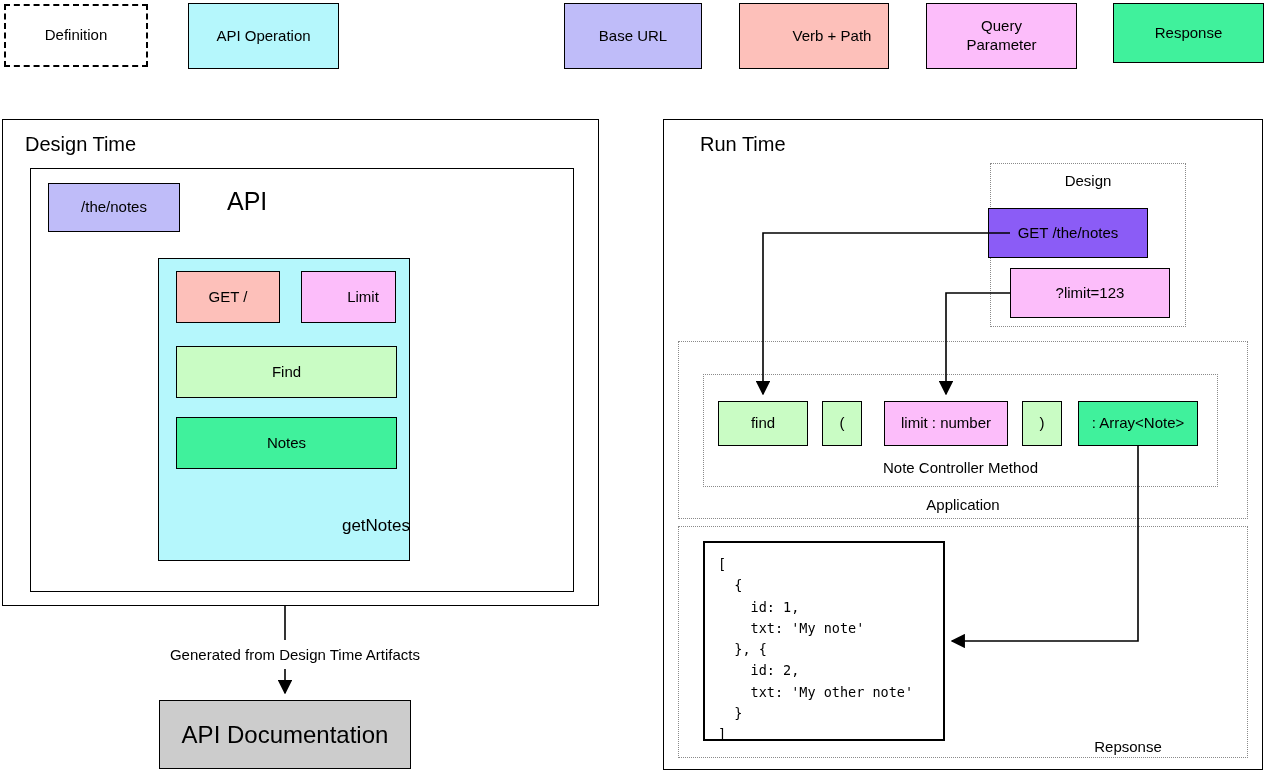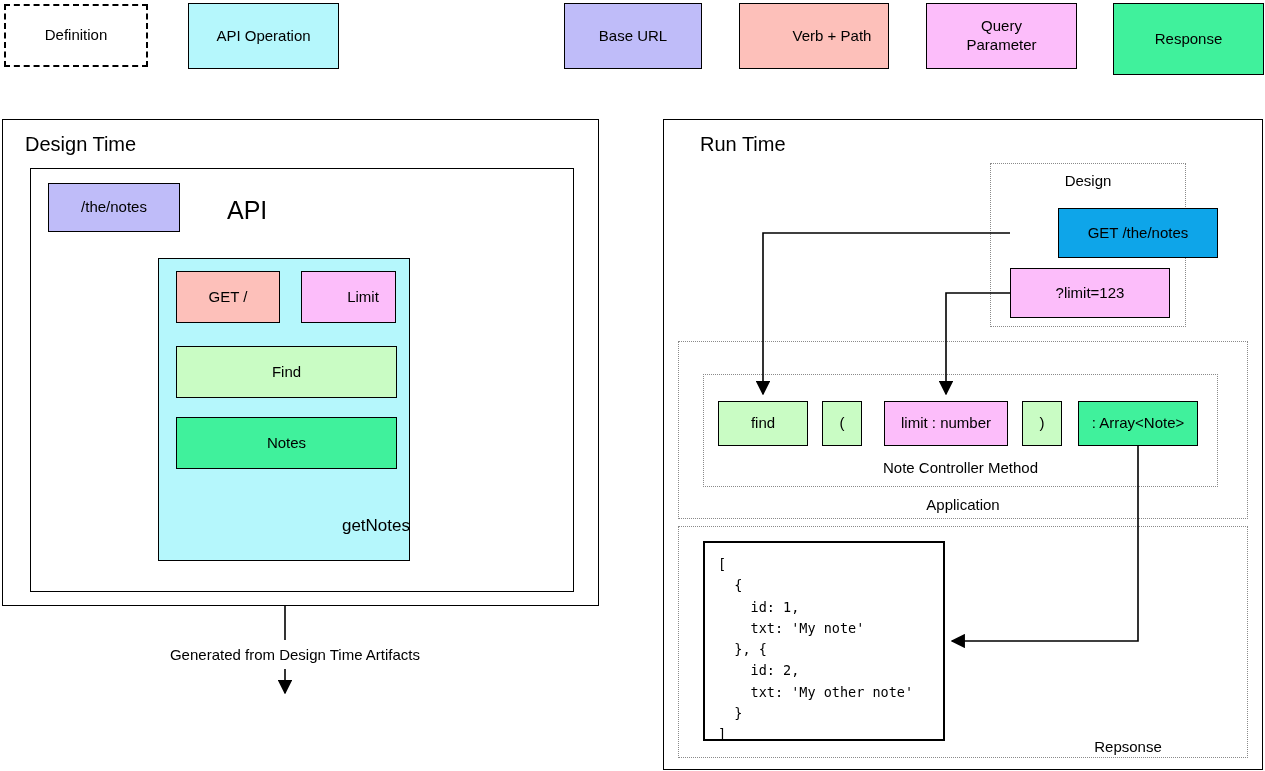--- a/index.html
+++ b/index.html
@@ -56,29 +56,29 @@
   </div>
   <div class="box legend-box" style="left: 564px; top: 3px; width: 138px; height: 66px; background: rgb(191, 188, 249);">
     <span>Base URL</span>
   </div>
   <div class="box legend-box" style="left: 739px; top: 3px; width: 150px; height: 66px; background: rgb(253, 192, 186); padding-left: 36px;">
     <span>Verb + Path</span>
   </div>
   <div class="box legend-box" style="left: 926px; top: 3px; width: 151px; height: 66px; background: rgb(252, 189, 250);">
     <span style="width:90px;">Query Parameter</span>
   </div>
-  <div class="box legend-box" style="left: 1113px; top: 3px; width: 151px; height: 72px; background: rgb(64, 241, 156);">
+  <div class="box legend-box" style="left: 1113px; top: 3px; width: 151px; height: 60px; background: rgb(64, 241, 156);">
     <span>Response</span>
   </div>
 
   <div class="container-solid" style="left:2px;top:119px;width:597px;height:487px;"></div>
   <div class="title" style="left:25px;top:133px;">Design Time</div>
 
   <div class="container-solid dashed" style="left:30px;top:168px;width:544px;height:424px;"></div>
-  <div class="title" style="left:227px;top:196px;font-size:25px;">API</div>
+  <div class="title" style="left:227px;top:187px;font-size:25px;">API</div>
 
   <div class="box" style="left: 48px; top: 183px; width: 132px; height: 49px; background: rgb(191, 188, 249);">
     <span>/the/notes</span>
   </div>
 
   <div class="box" style="left: 158px; top: 258px; width: 252px; height: 303px; align-items: flex-start; background: rgb(181, 247, 252);"></div>
   <div class="box" style="left: 176px; top: 271px; width: 104px; height: 52px; background: rgb(253, 192, 186);">
     <span>GET /</span>
   </div>
   <div class="box" style="left: 301px; top: 271px; width: 95px; height: 52px; background: rgb(252, 189, 250); padding-left: 29px;">
@@ -87,27 +87,30 @@
   <div class="box" style="left: 176px; top: 346px; width: 221px; height: 52px; background: rgb(201, 252, 196);">
     <span>Find</span>
   </div>
   <div class="box" style="left: 176px; top: 417px; width: 221px; height: 52px; background: rgb(64, 241, 156);">
     <span>Notes</span>
   </div>
   <div class="small-label" style="left:158px;top:516px;width:252px;font-size:17px;text-align:right;">getNotes</div>
 
   <div class="small-label" style="left:150px;top:646px;width:290px;">Generated from Design Time Artifacts</div>
 
+  <div class="box" style="left: 159px; top: 700px; width: 252px; height: 69px; font-size: 24px; background: rgb(204, 204, 204);">
+    <span>API Documentation</span>
+  </div>
 
   <div class="container-solid" style="left:663px;top:119px;width:600px;height:651px;"></div>
   <div class="title" style="left:700px;top:133px;">Run Time</div>
 
   <div class="container-dotted" style="left:990px;top:163px;width:196px;height:164px;"></div>
   <div class="small-label" style="left:990px;top:172px;width:196px;">Design</div>
-  <div class="box" style="left: 1058px; top: 208px; width: 160px; height: 50px; background: #0ea5e9;">
+  <div class="box" style="left: 988px; top: 208px; width: 160px; height: 50px; background: #8b5cf6;">
     <span>GET /the/notes</span>
   </div>
   <div class="box" style="left: 1010px; top: 268px; width: 160px; height: 50px; background: rgb(252, 189, 250);">
     <span>?limit=123</span>
   </div>
 
   <div class="container-dotted" style="left:678px;top:341px;width:570px;height:178px;"></div>
   <div class="small-label" style="left:678px;top:496px;width:570px;">Application</div>
 
   <div class="container-dotted" style="left:703px;top:374px;width:515px;height:113px;"></div>

